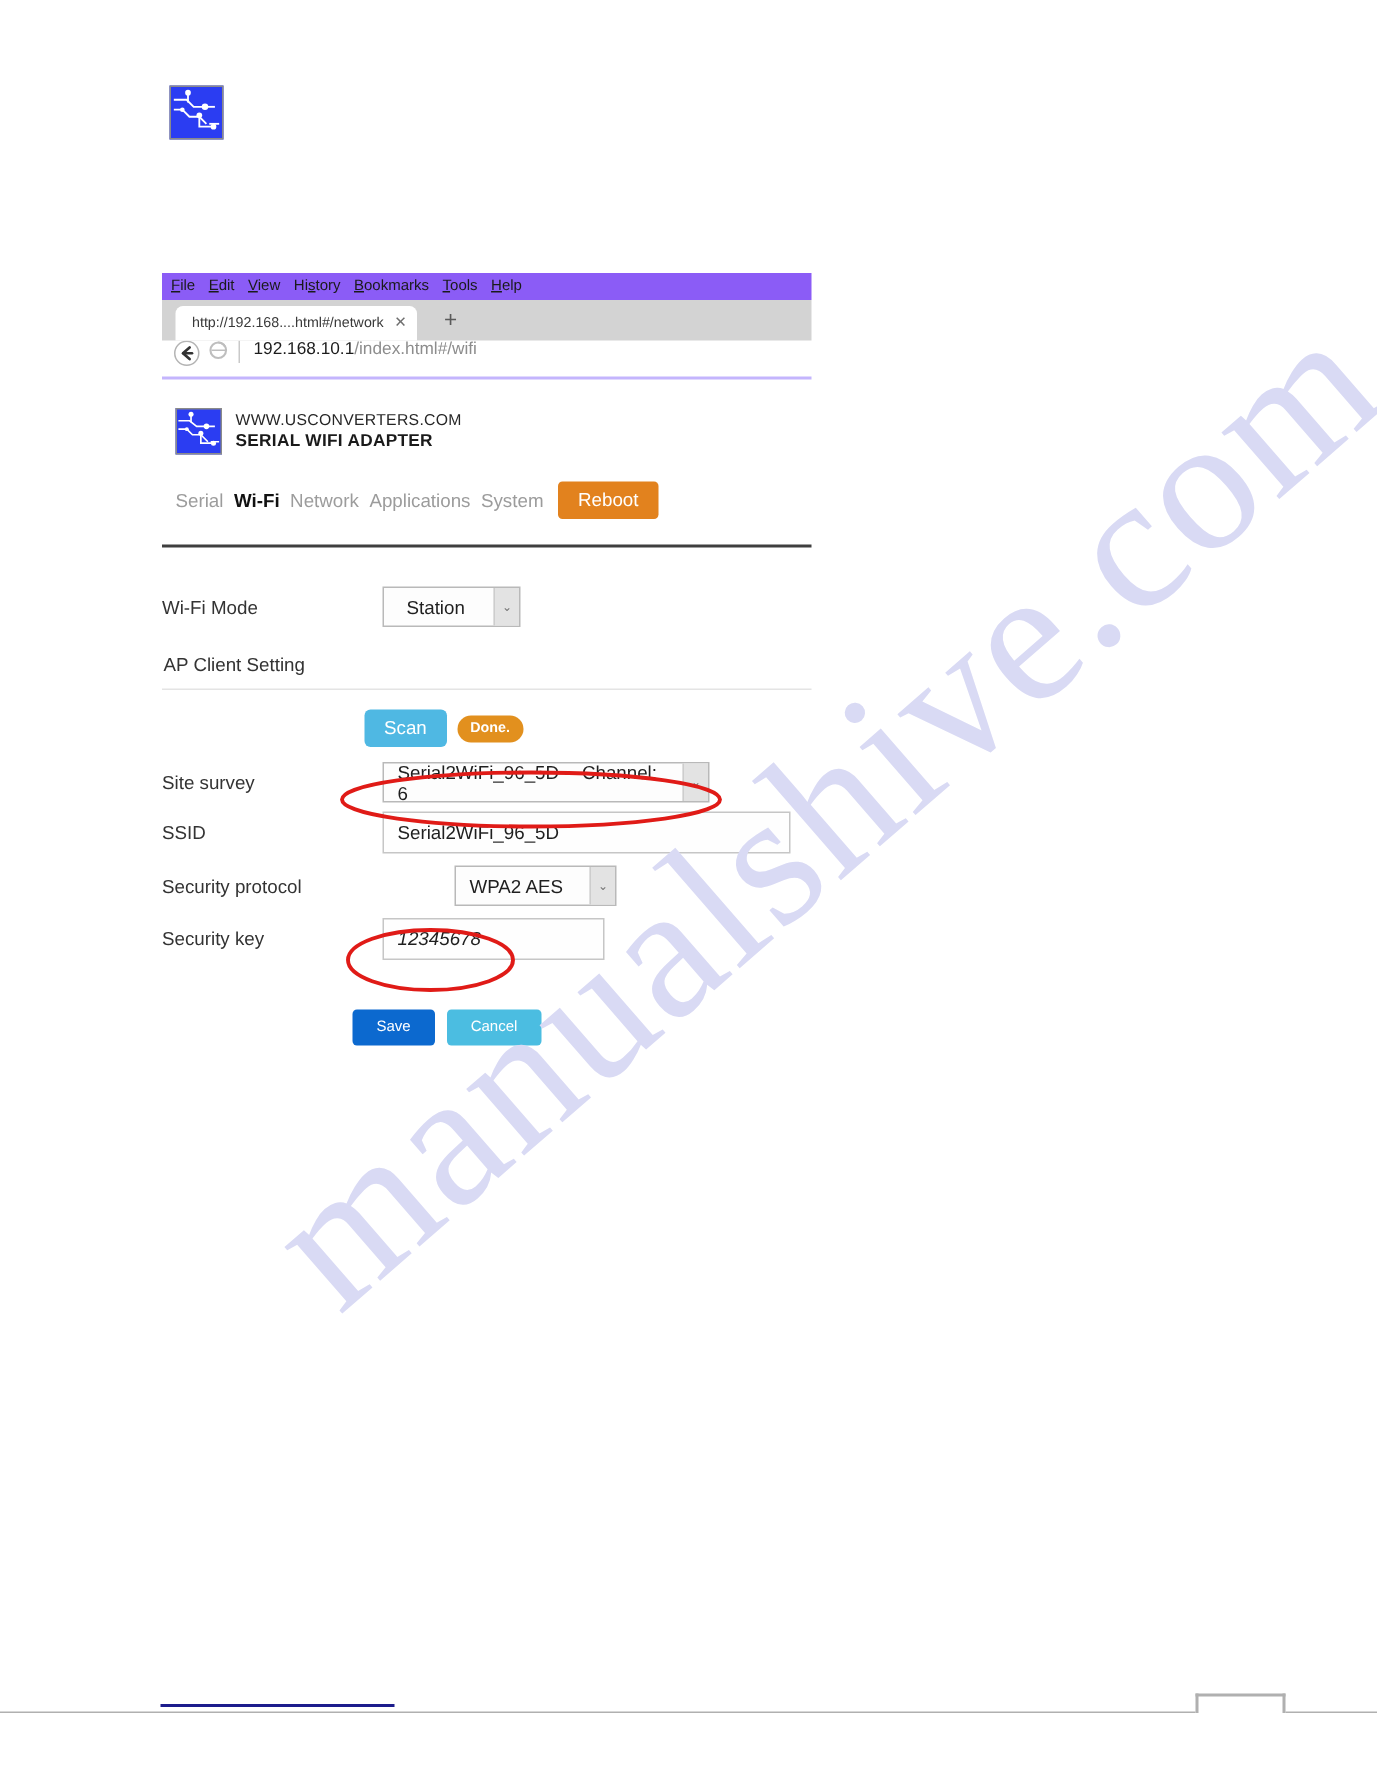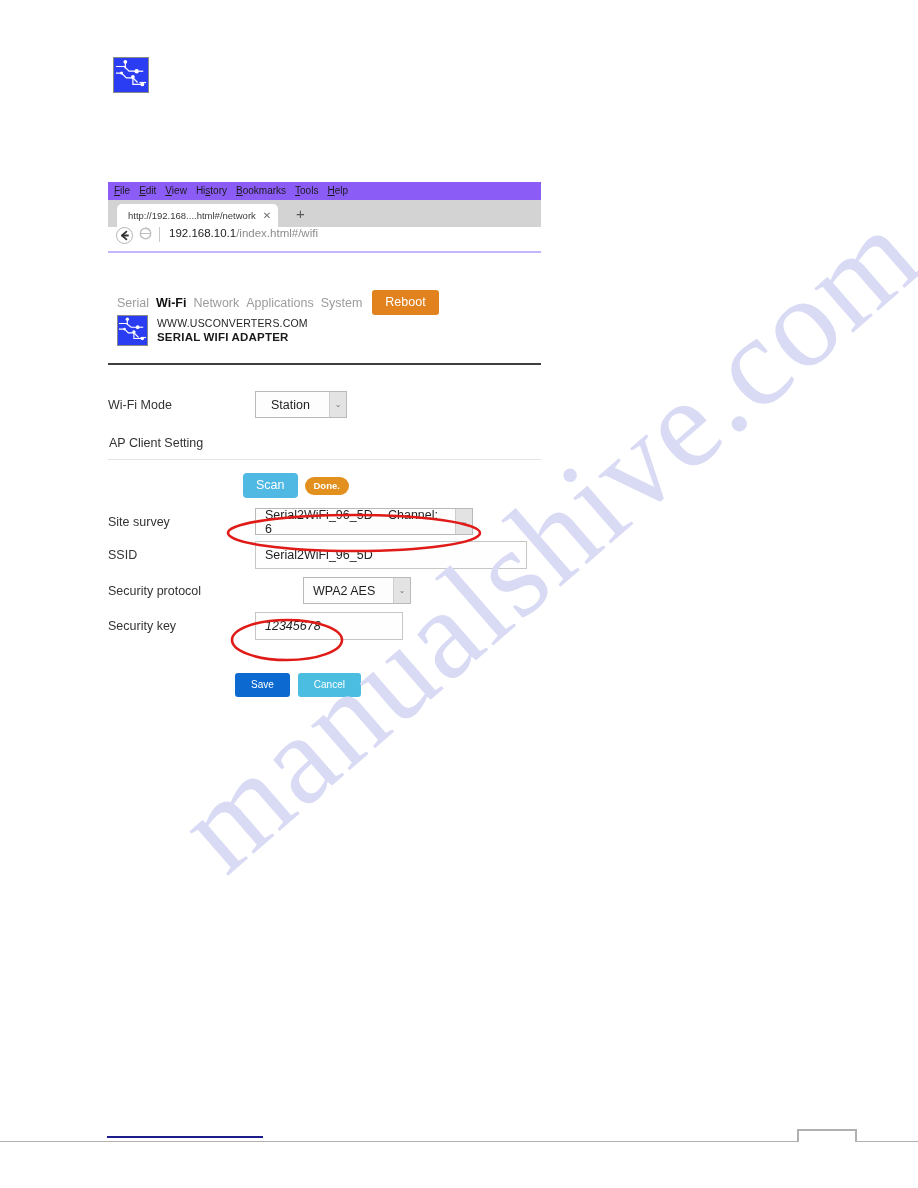--- a/index.html
+++ b/index.html
@@ -421,29 +421,20 @@
     </div>
     <div id="url-sep"></div>
     <div id="url-text">
       <span class="host">192.168.10.1</span><span class="path">/index.html#/wifi</span>
     </div>
   </div>
 </div>
 
 <div id="device-ui">
 
-  <div id="nav">
-    <div class="nav-item">Serial</div>
-    <div class="nav-item active">Wi-Fi</div>
-    <div class="nav-item">Network</div>
-    <div class="nav-item">Applications</div>
-    <div class="nav-item">System</div>
-    <div class="nav-btn">Reboot</div>
-  </div>
-
   <div id="brand">
     <div class="logo-box">
       <svg viewBox="0 0 31 31" xmlns="http://www.w3.org/2000/svg">
         <g stroke="#ffffff" stroke-width="1.2" fill="none">
           <path d="M1 8 H9 L14 12 H20"></path>
           <path d="M1 14 H7 L11 18 H17 L22 23"></path>
           <path d="M10 4 V9"></path>
           <path d="M17 17 V24 H26"></path>
           <path d="M21 12 H27"></path>
           <path d="M24 23 H30"></path>
@@ -456,20 +447,29 @@
           <circle cx="7" cy="14" r="1.4"></circle>
         </g>
       </svg>
     </div>
     <div id="brand-text">
       <div id="brand-line1">WWW.USCONVERTERS.COM</div>
       <div id="brand-line2">SERIAL WIFI ADAPTER</div>
     </div>
   </div>
 
+  <div id="nav">
+    <div class="nav-item">Serial</div>
+    <div class="nav-item active">Wi-Fi</div>
+    <div class="nav-item">Network</div>
+    <div class="nav-item">Applications</div>
+    <div class="nav-item">System</div>
+    <div class="nav-btn">Reboot</div>
+  </div>
+
   <div id="nav-rule"></div>
 
   <div id="form">
 
     <div class="row">
       <div class="lbl">Wi-Fi Mode</div>
       <div class="sel w-mode">
         <span>Station</span>
         <span class="sel-arrow">⌄</span>
       </div>

